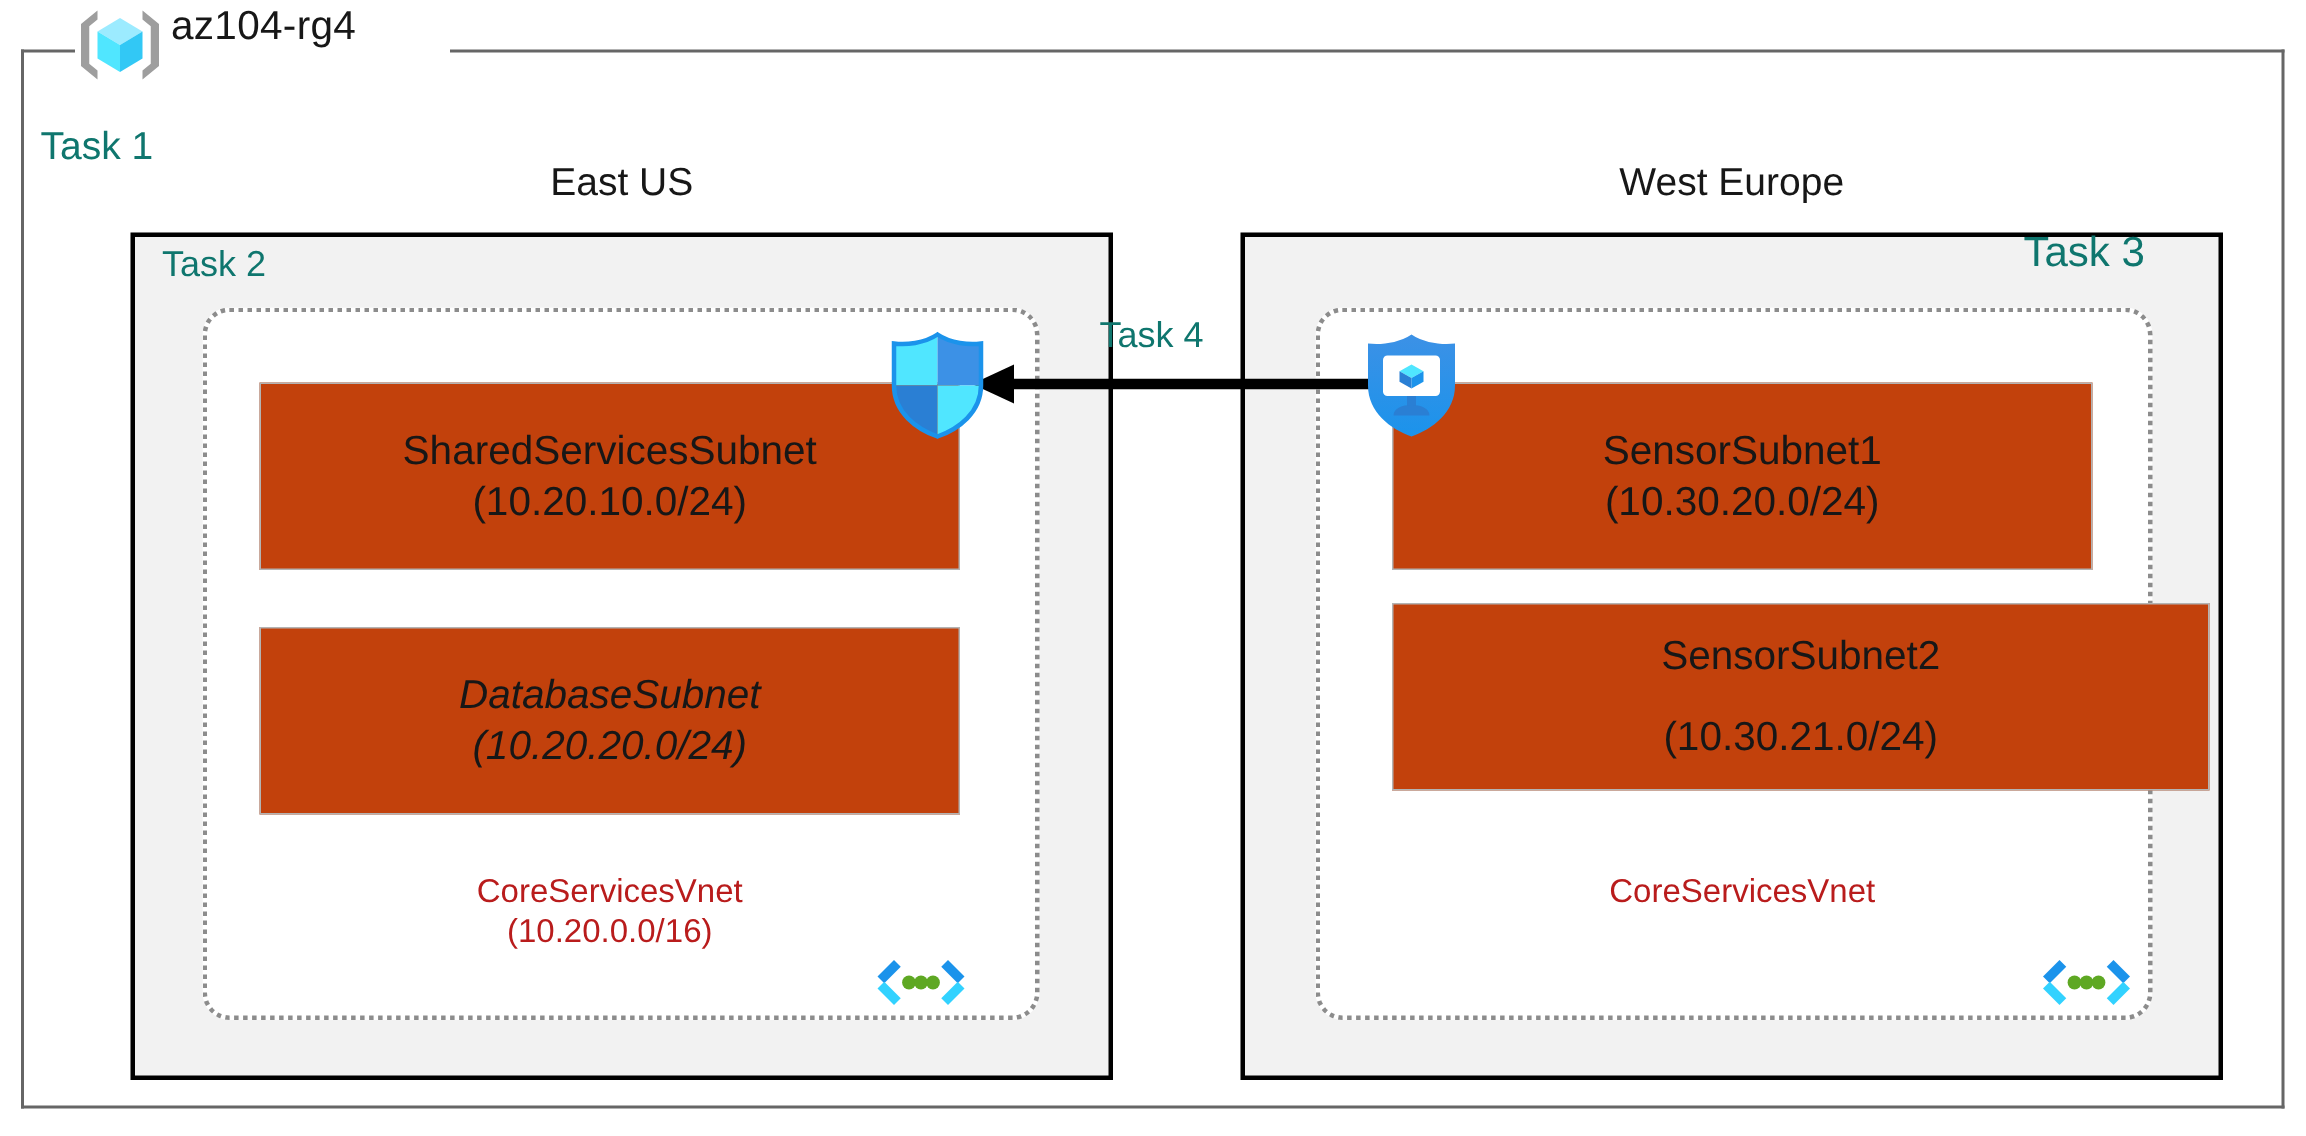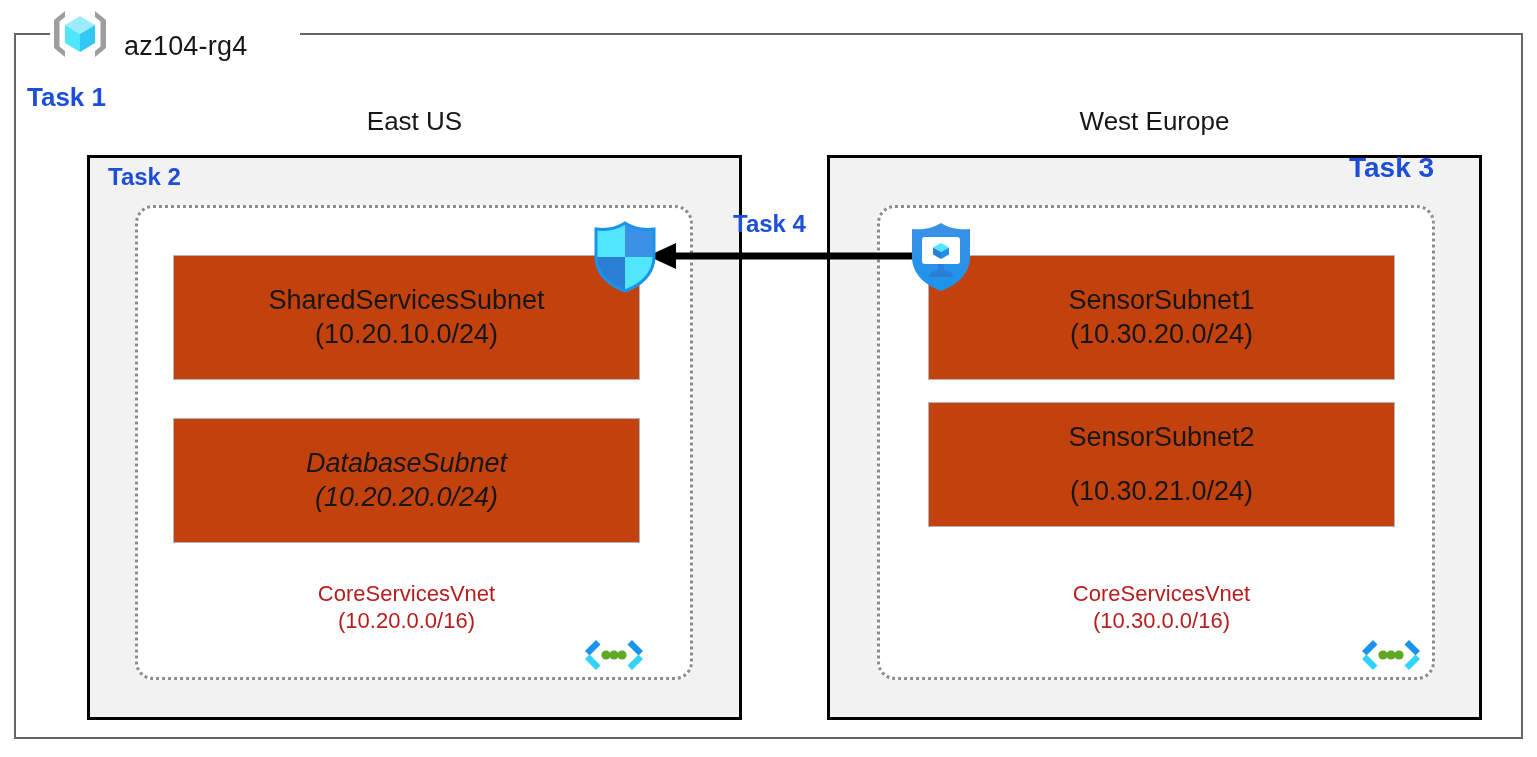--- a/index.html
+++ b/index.html
@@ -16,30 +16,30 @@
     border:2px solid #666666;border-top:none;box-sizing:border-box;
     background:transparent;
   }
   .rg-top-left{
     position:absolute;left:14px;top:33px;width:36px;height:2px;background:#666666;
   }
   .rg-top-right{
     position:absolute;left:300px;top:33px;width:1223px;height:2px;background:#666666;
   }
   .rg-header{
-    position:absolute;left:48px;top:2px;height:60px;display:flex;align-items:flex-end;gap:12px;
+    position:absolute;left:48px;top:2px;height:60px;display:flex;align-items:flex-start;gap:2px;
   }
   .rg-icon{width:64px;height:56px;display:block;}
   .rg-title{
     font-size:27px;color:#171717;white-space:nowrap;letter-spacing:.2px;
   }
 
   
   .task-label{
-    position:absolute;font-weight:bold;color:#1d4ed8;white-space:nowrap;
+    position:absolute;font-weight:normal;color:#0f766e;white-space:nowrap;
   }
   #task1{left:27px;top:82px;font-size:26px;}
   #task2{left:108px;top:163px;font-size:24px;}
   #task3{left:1349px;top:152px;font-size:28px;}
   #task4{left:733px;top:210px;font-size:24px;}
 
   
   .region-caption{
     position:absolute;font-size:26px;color:#171717;text-align:center;white-space:nowrap;
   }
@@ -63,21 +63,21 @@
 
   
   .subnet-box{
     position:absolute;background:#c2410c;border:1px solid #b3b3b3;box-sizing:border-box;
     display:flex;flex-direction:column;align-items:center;justify-content:center;
   }
   .subnet-line{font-size:27px;color:#171717;line-height:1.24;white-space:nowrap;}
   #sub-shared{left:173px;top:255px;width:467px;height:125px;}
   #sub-database{left:173px;top:418px;width:467px;height:125px;font-style:italic;}
   #sub-sensor1{left:928px;top:255px;width:467px;height:125px;}
-  #sub-sensor2{left:928px;top:402px;width:467px;height:125px;gap:20px;}
+  #sub-sensor2{left:928px;top:402px;width:545px;height:125px;gap:20px;}
 
   
   .vnet-name{
     position:absolute;text-align:center;
   }
   .vnet-name div{font-size:22px;color:#b91c1c;line-height:1.24;white-space:nowrap;}
   #name-core{left:173px;top:580px;width:467px;}
   #name-manu{left:928px;top:580px;width:467px;}
 
   
@@ -151,21 +151,20 @@
     <div class="subnet-line">SensorSubnet2</div>
     <div class="subnet-line">(10.30.21.0/24)</div>
   </div>
 
   <div class="vnet-name" id="name-core">
     <div>CoreServicesVnet</div>
     <div>(10.20.0.0/16)</div>
   </div>
   <div class="vnet-name" id="name-manu">
     <div>CoreServicesVnet</div>
-    <div>(10.30.0.0/16)</div>
   </div>
 
   <span class="vnet-glyph" id="glyph-east">
     <svg viewBox="0 0 72 50" width="72" height="50" xmlns="http://www.w3.org/2000/svg">
       <path d="M18 6 L22.5 10.5 L11.5 21.5 L7 17 Z" fill="#1B93EB"></path>
       <path d="M7 25 L11.5 20.5 L22.5 31.5 L18 36 Z" fill="#32D2FF"></path>
       <path d="M54 6 L49.5 10.5 L60.5 21.5 L65 17 Z" fill="#1B93EB"></path>
       <path d="M65 25 L60.5 20.5 L49.5 31.5 L54 36 Z" fill="#32D2FF"></path>
       <circle cx="28" cy="21" r="4.6" fill="#5EA823"></circle>
       <circle cx="36" cy="21" r="4.6" fill="#5EA823"></circle>

